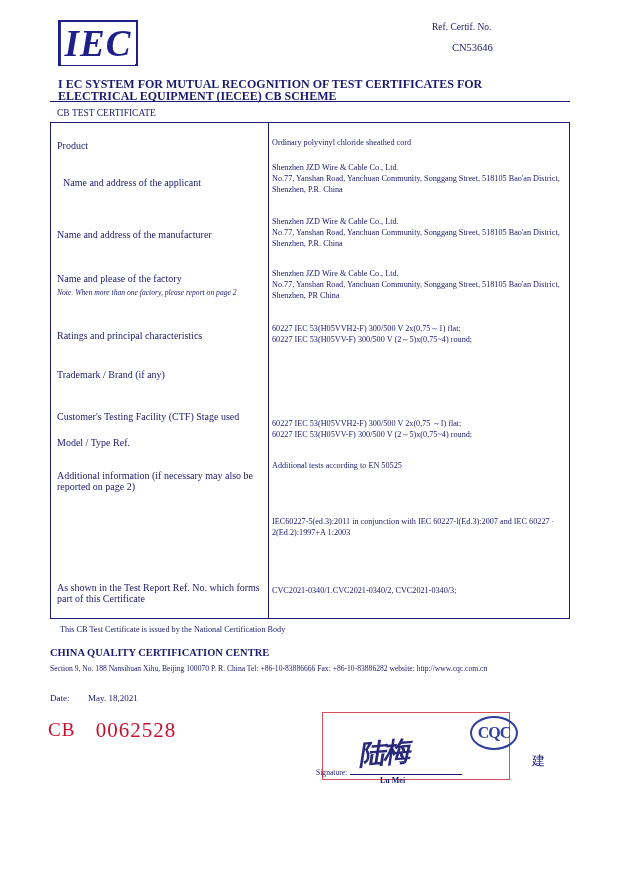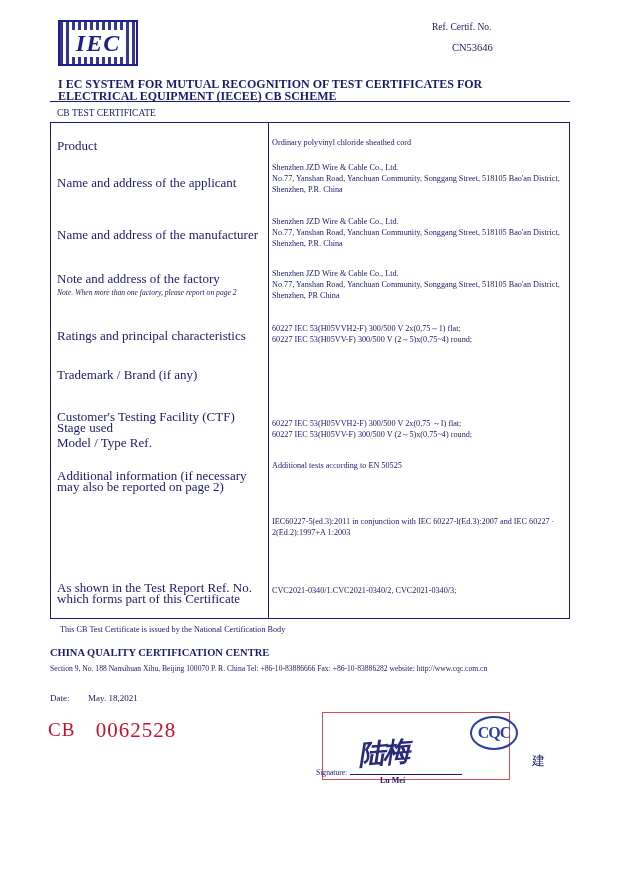--- a/index.html
+++ b/index.html
@@ -47,21 +47,21 @@
       #ffffff 3px, #ffffff 6px
     );
     opacity: 0.9;
   }
   .iec-logo .word {
     position: relative;
     z-index: 2;
     font-family: "Liberation Serif", serif;
     font-weight: bold;
     font-style: italic;
-    font-size: 24px;
+    font-size: 37px;
     color: #1f1f8c;
     background: #ffffff;
     padding: 0 4px;
     letter-spacing: 1px;
     text-align: center;
   }
 
   .ref-label {
     position: absolute;
     left: 432px;
@@ -124,21 +124,21 @@
     left: 268px;
     top: 122px;
     width: 0;
     height: 497px;
     border-left: 1px solid #1a1a6e;
   }
 
   .lbl {
     position: absolute;
     left: 57px;
-    font-size: 13px;
+    font-size: 10px;
     line-height: 11px;
     width: 205px;
   }
   .val {
     position: absolute;
     left: 272px;
     font-size: 8.2px;
     line-height: 11px;
     width: 290px;
   }
@@ -286,29 +286,29 @@
   <div class="hr-top"></div>
   <div class="cb-test-cert">CB TEST CERTIFICATE</div>
   <div class="hr-under-cb"></div>
 
   <div class="frame"></div>
   <div class="vline"></div>
 
   <div class="lbl" style="top:140px;">Product</div>
   <div class="val" style="top:137px;">Ordinary polyvinyl chloride sheathed cord</div>
 
-  <div class="lbl" style="top:177px;">Name and address of the applicant</div>
+  <div class="lbl" style="top:177px;margin-left:6px;">Name and address of the applicant</div>
   <div class="val" style="top:162px; white-space:pre-line;">Shenzhen JZD Wire &amp; Cable Co., Ltd.
 No.77, Yanshan Road, Yanchuan Community, Songgang Street, 518105 Bao'an District, Shenzhen, P.R. China</div>
 
   <div class="lbl" style="top:229px;">Name and address of the manufacturer</div>
   <div class="val" style="top:216px; white-space:pre-line;">Shenzhen JZD Wire &amp; Cable Co., Ltd.
 No.77, Yanshan Road, Yanchuan Community, Songgang Street, 518105 Bao'an District, Shenzhen, P.R. China</div>
 
-  <div class="lbl" style="top:273px;">Note and address of the factory</div>
+  <div class="lbl" style="top:273px;">Name and please of the factory</div>
   <div class="lbl note-italic" style="top:287px;">Note. When more than one factory, please report on page 2</div>
   <div class="val" style="top:268px; white-space:pre-line;">Shenzhen JZD Wire &amp; Cable Co., Ltd.
 No.77, Yanshan Road, Yanchuan Community, Songgang Street, 518105 Bao'an District, Shenzhen, PR China</div>
 
   <div class="lbl" style="top:330px;">Ratings and principal characteristics</div>
   <div class="val" style="top:323px; white-space:pre-line;">60227 IEC 53(H05VVH2-F) 300/500 V 2x(0,75～1) flat;
 60227 IEC 53(H05VV-F) 300/500 V (2～5)x(0,75~4) round;</div>
 
   <div class="lbl" style="top:369px;">Trademark / Brand (if any)</div>
   <div class="val" style="top:369px;"></div>

